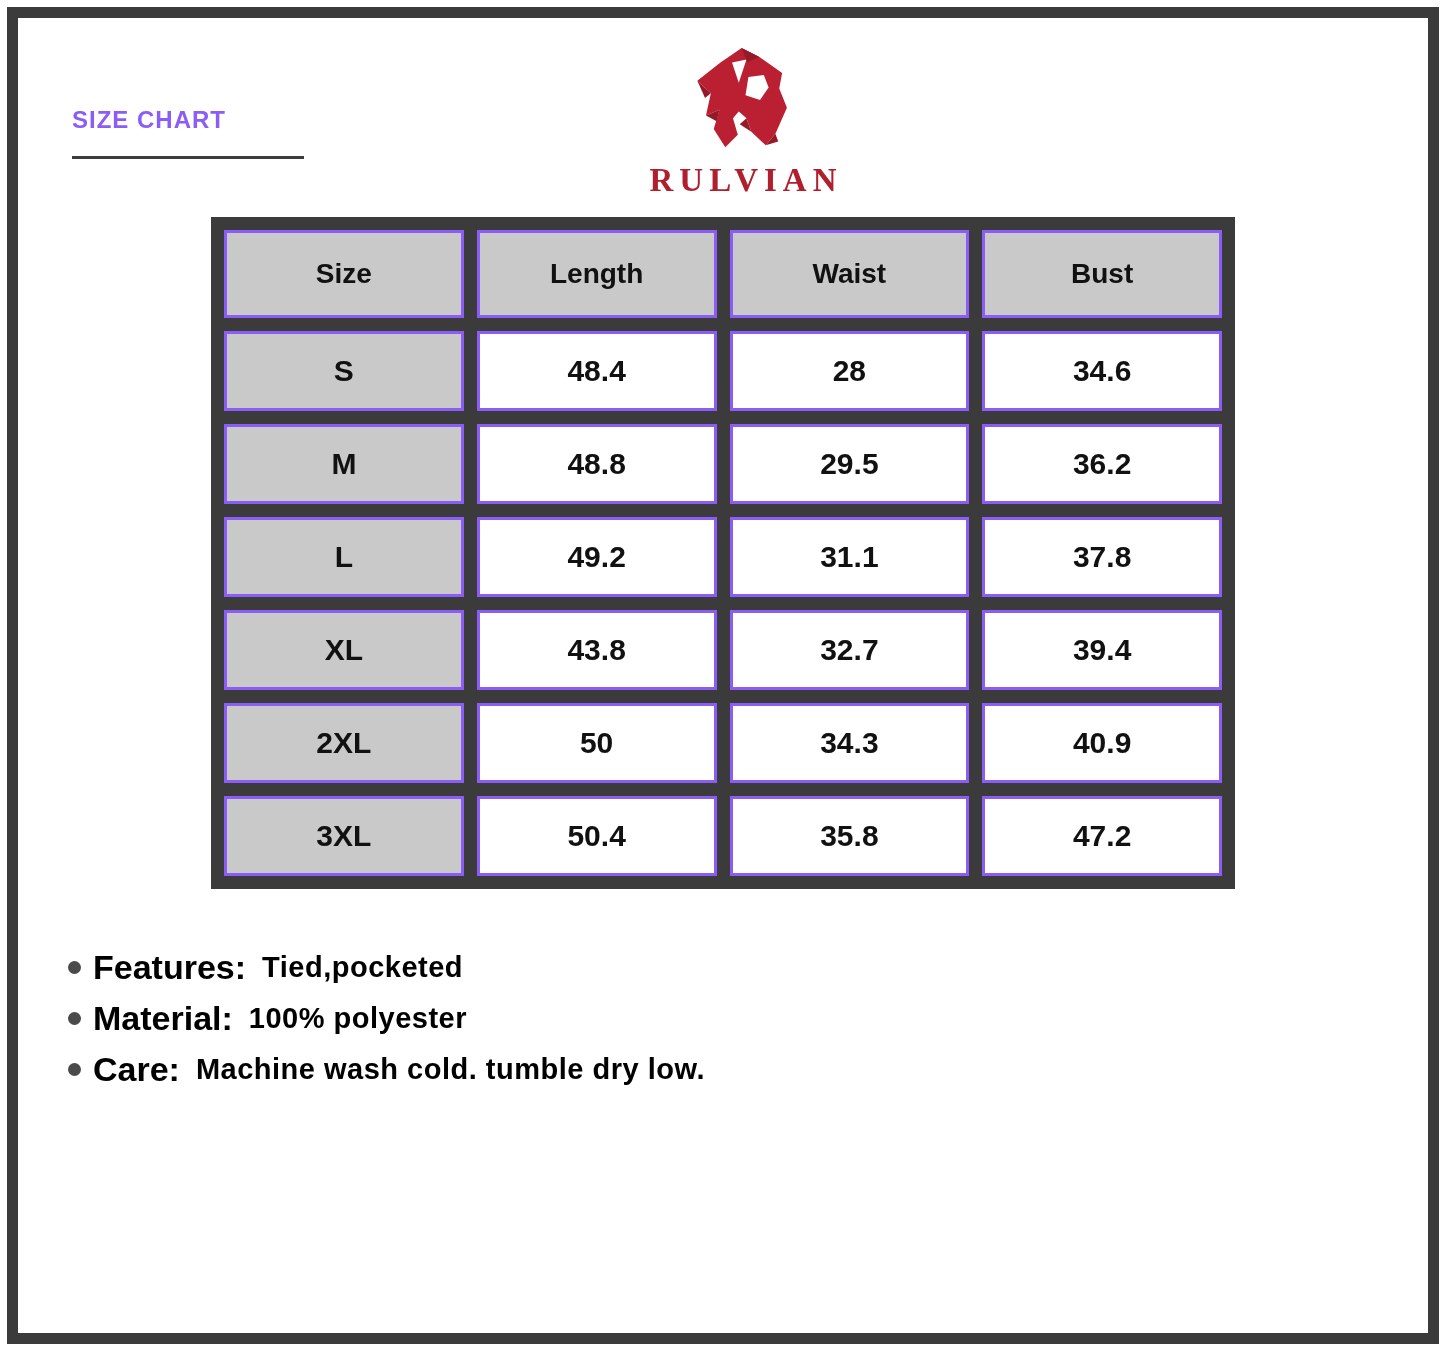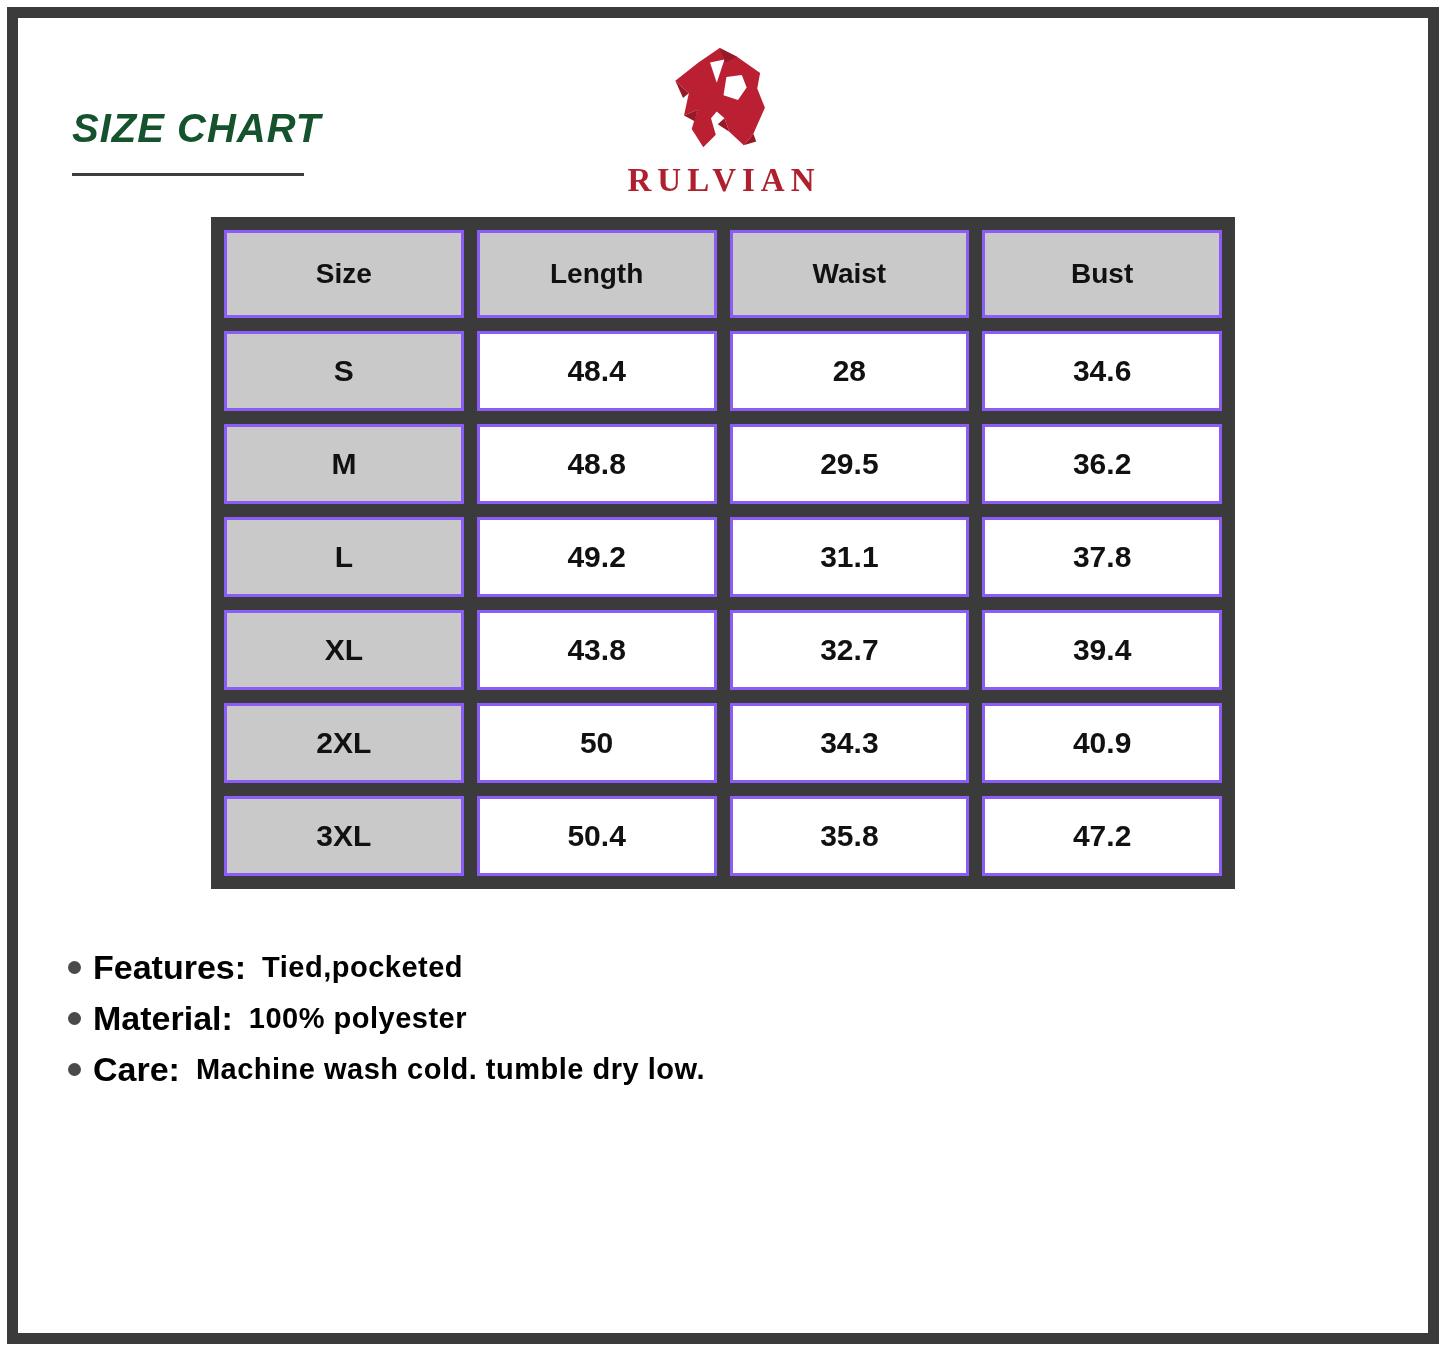--- a/index.html
+++ b/index.html
@@ -12,36 +12,35 @@
   }
   .outer-frame {
     position: absolute;
     left: 7px; top: 7px; right: 6px; bottom: 5px;
     border: 11px solid #3b3b3b;
     pointer-events: none;
   }
   
   .title-wrap { position: absolute; left: 72px; top: 106px; }
   .page-title {
-    font-size: 40px;
+    font-size: 24px;
     font-weight: bold;
-    color: #14532d;
+    color: #8b5cf6;
     letter-spacing: 1px;
     white-space: nowrap;
-    font-style: italic;
   }
   .title-underline {
     margin-top: 22px;
     width: 232px; height: 3px;
     background: #3d3d3d;
   }
   
   .logo-wrap {
     position: absolute;
-    left: 724px; top: 48px;
+    left: 746px; top: 48px;
     transform: translateX(-50%);
     text-align: center;
   }
   .logo-glyph { display: block; margin: 0 auto; }
   .logo-wordmark {
     display: block;
     margin-top: 8px;
     font-family: "Liberation Serif", serif;
     font-weight: bold;
     font-size: 33px;

